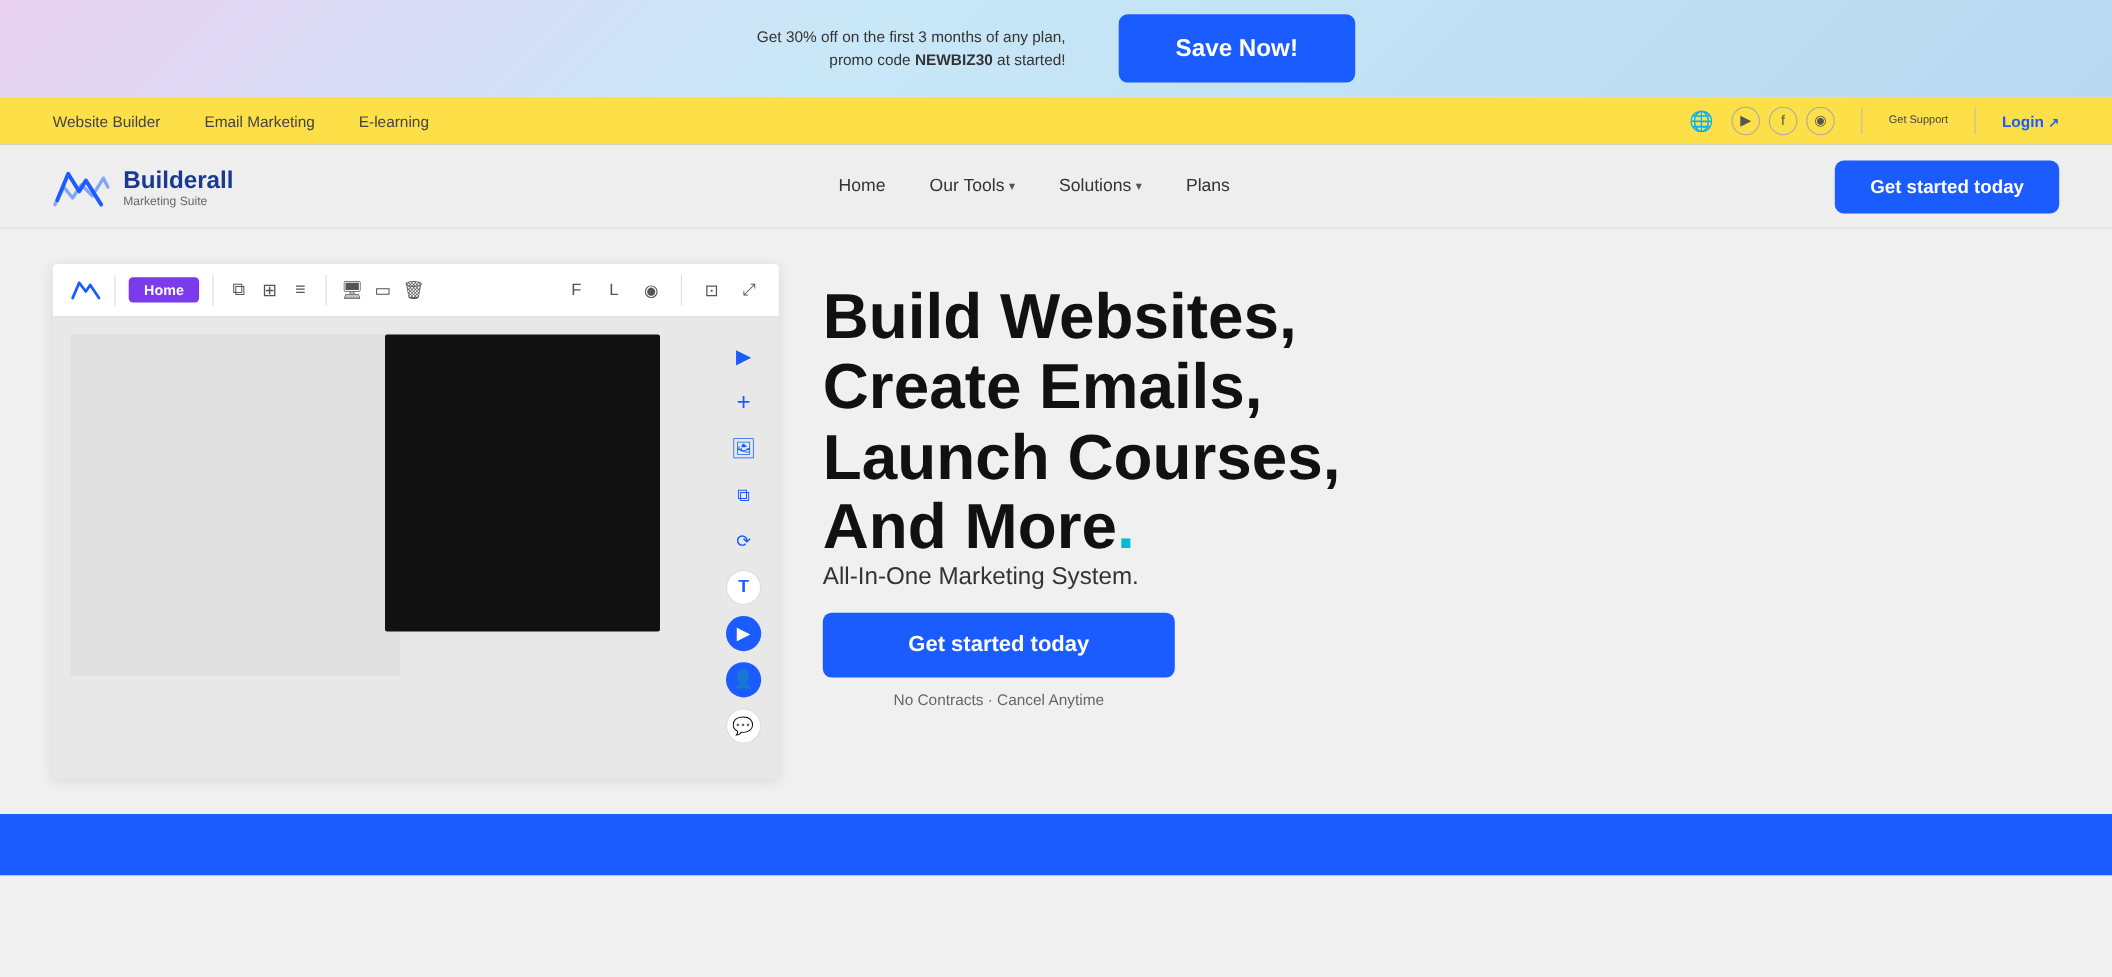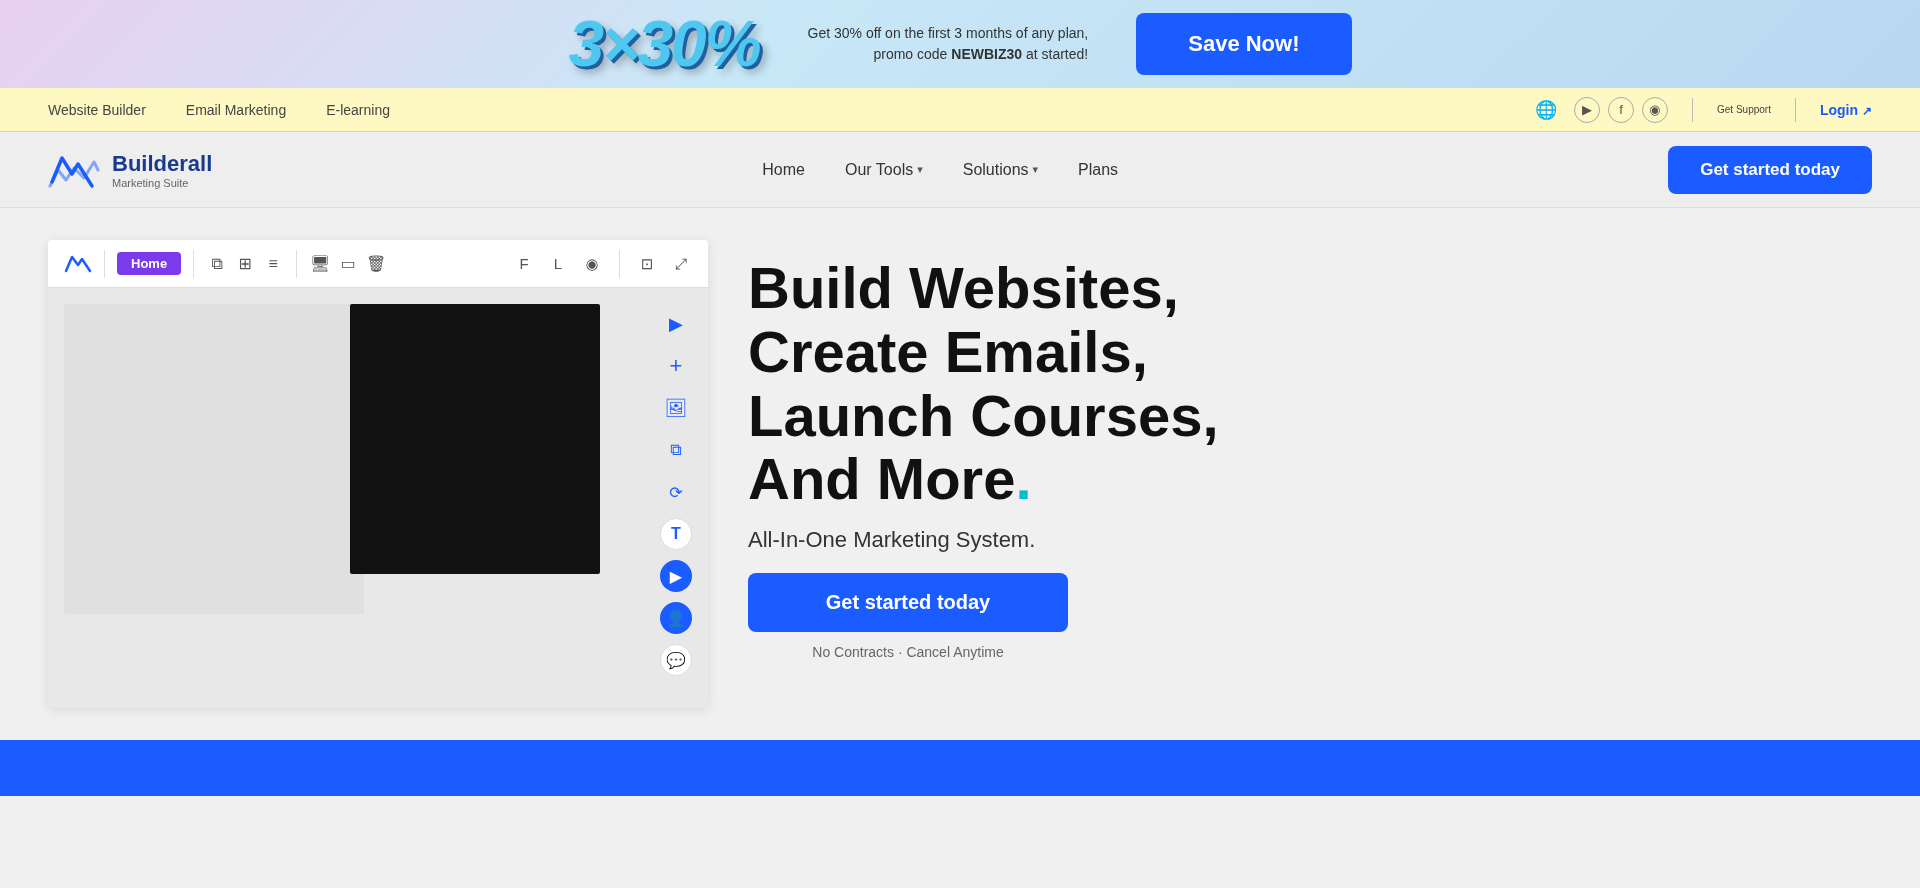--- a/index.html
+++ b/index.html
@@ -40,21 +40,21 @@
       font-size: 22px;
       font-weight: 700;
       cursor: pointer;
       white-space: nowrap;
     }
 
     
     .top-nav {
       width: 100%;
       height: 44px;
-      background: #fef9c3;
+      background: #fde047;
       display: flex;
       align-items: center;
       justify-content: space-between;
       padding: 0 48px;
       border-bottom: 1px solid #d0d0d0;
     }
     .top-nav-left { display: flex; gap: 40px; align-items: center; }
     .top-nav-link {
       font-size: 14px;
       color: #444;
@@ -216,21 +216,20 @@
     
     .hero-text {
       flex: 1;
       padding-top: 16px;
     }
     .hero-heading {
       font-size: 58px;
       font-weight: 900;
       color: #111;
       line-height: 1.1;
-      margin-bottom: 16px;
     }
     .hero-dot { color: #00bcd4; }
     .hero-sub {
       font-size: 22px;
       color: #333;
       margin-bottom: 20px;
       font-weight: 500;
     }
     .hero-cta {
       background: #1a5cff;
@@ -264,21 +263,20 @@
     
     .globe-icon { font-size: 18px; color: #555; cursor: pointer; }
 
     
     .arrow-external { font-size: 12px; }
   </style>
 </head>
 <body>
 
 <div class="promo-banner">
-  <div class="promo-3x">3×30%</div>
   <div class="promo-text">
     <span>Get 30% off on the first 3 months of any plan,</span><br>
     <span>promo code <strong>NEWBIZ30</strong><span> at started!</span></span>
   </div>
   <button class="promo-save-btn">Save Now!</button>
 </div>
 
 <div class="top-nav">
   <div class="top-nav-left">
     <a class="top-nav-link">Website Builder</a>

